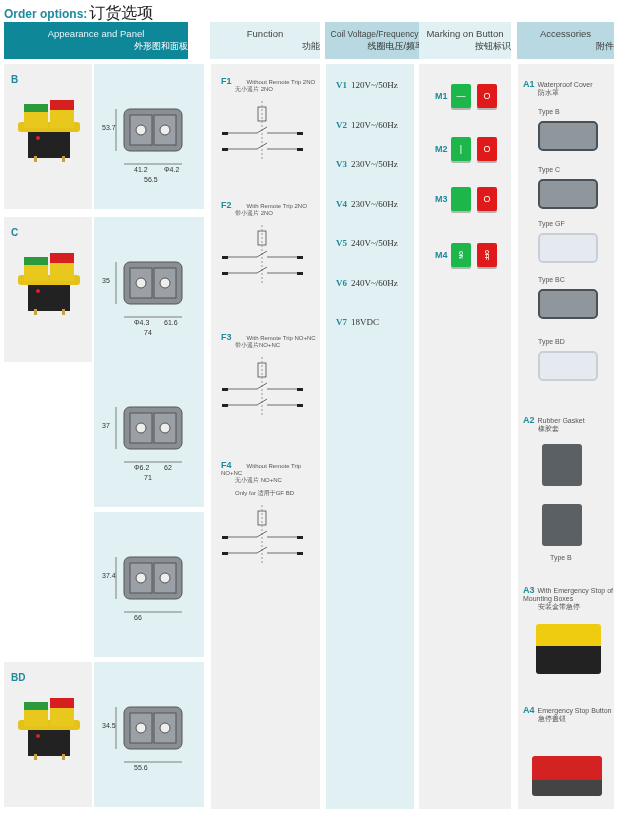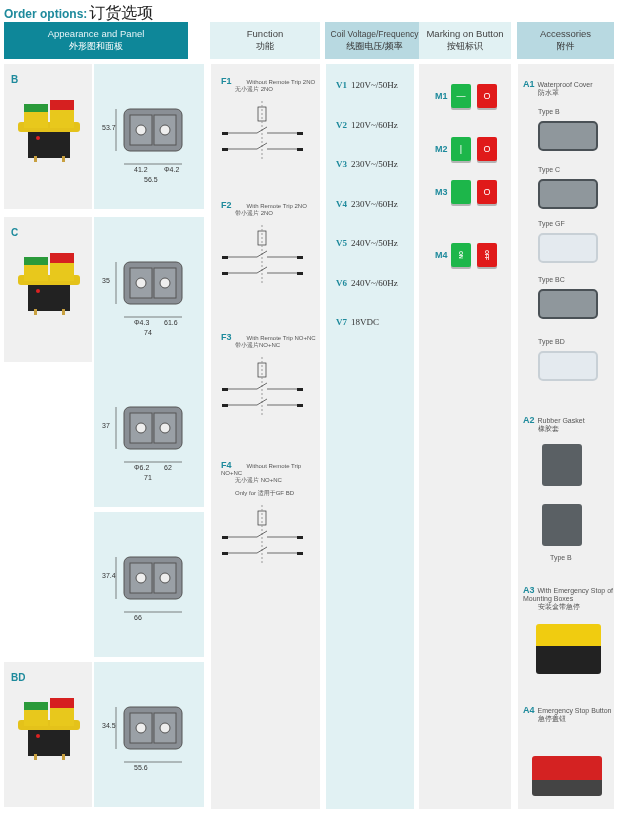--- a/index.html
+++ b/index.html
@@ -1,20 +1,20 @@
 <!DOCTYPE html>
 <html><head>
 <meta charset="utf-8">
 <style>
   * { box-sizing: border-box; margin: 0; padding: 0; }
   body { width: 617px; height: 817px; background: #fff; font-family: "Liberation Sans", sans-serif; position: relative; overflow: hidden; color: #333; }
   .title { position: absolute; left: 4px; top: 3px; font-size: 12px; font-weight: bold; color: #1e8a9c; }
   .title .cn { color: #222; font-weight: normal; font-size: 16px; margin-left: 2px; }
   .hdr { position: absolute; top: 22px; height: 37px; text-align: center; font-size: 9.5px; line-height: 12px; padding-top: 6px; color: #444; }
-  .hdr .cn { font-size: 9px; color: #333; }
+  .hdr .cn { font-size: 9px; color: #333; text-align: right; }
   .h1 { left: 4px; width: 184px; background: #0e8799; color: #e6f4f7; }
   .h1 .cn { color: #fff; }
   .h2 { left: 210px; width: 110px; background: #e1f1f3; }
   .h3 { left: 325px; width: 99px; background: #b8d9e1; font-size: 8.5px; }
   .h4 { left: 419px; width: 92px; background: #e1f1f3; }
   .h5 { left: 517px; width: 97px; background: #b8d9e1; }
   .col { position: absolute; top: 64px; bottom: 8px; }
   .c-func { left: 211px; width: 109px; background: #f0f0f0; }
   .c-volt { left: 326px; width: 88px; background: #e1f1f3; }
   .c-mark { left: 419px; width: 92px; background: #f0f0f0; }
@@ -250,21 +250,21 @@
     </div>
     <div class="mark-item" style="top: 73px;">
       <span class="code">M2</span>
       <div class="btn g">
         <span>|</span>
       </div>
       <div class="btn r">
         <span>O</span>
       </div>
     </div>
-    <div class="mark-item" style="top: 116px;">
+    <div class="mark-item" style="top: 123px;">
       <span class="code">M3</span>
       <div class="btn g">
         <span></span>
       </div>
       <div class="btn r">
         <span>O</span>
       </div>
     </div>
     <div class="mark-item" style="top: 179px; justify-content: flex-end;">
       <span class="code">M4</span>

